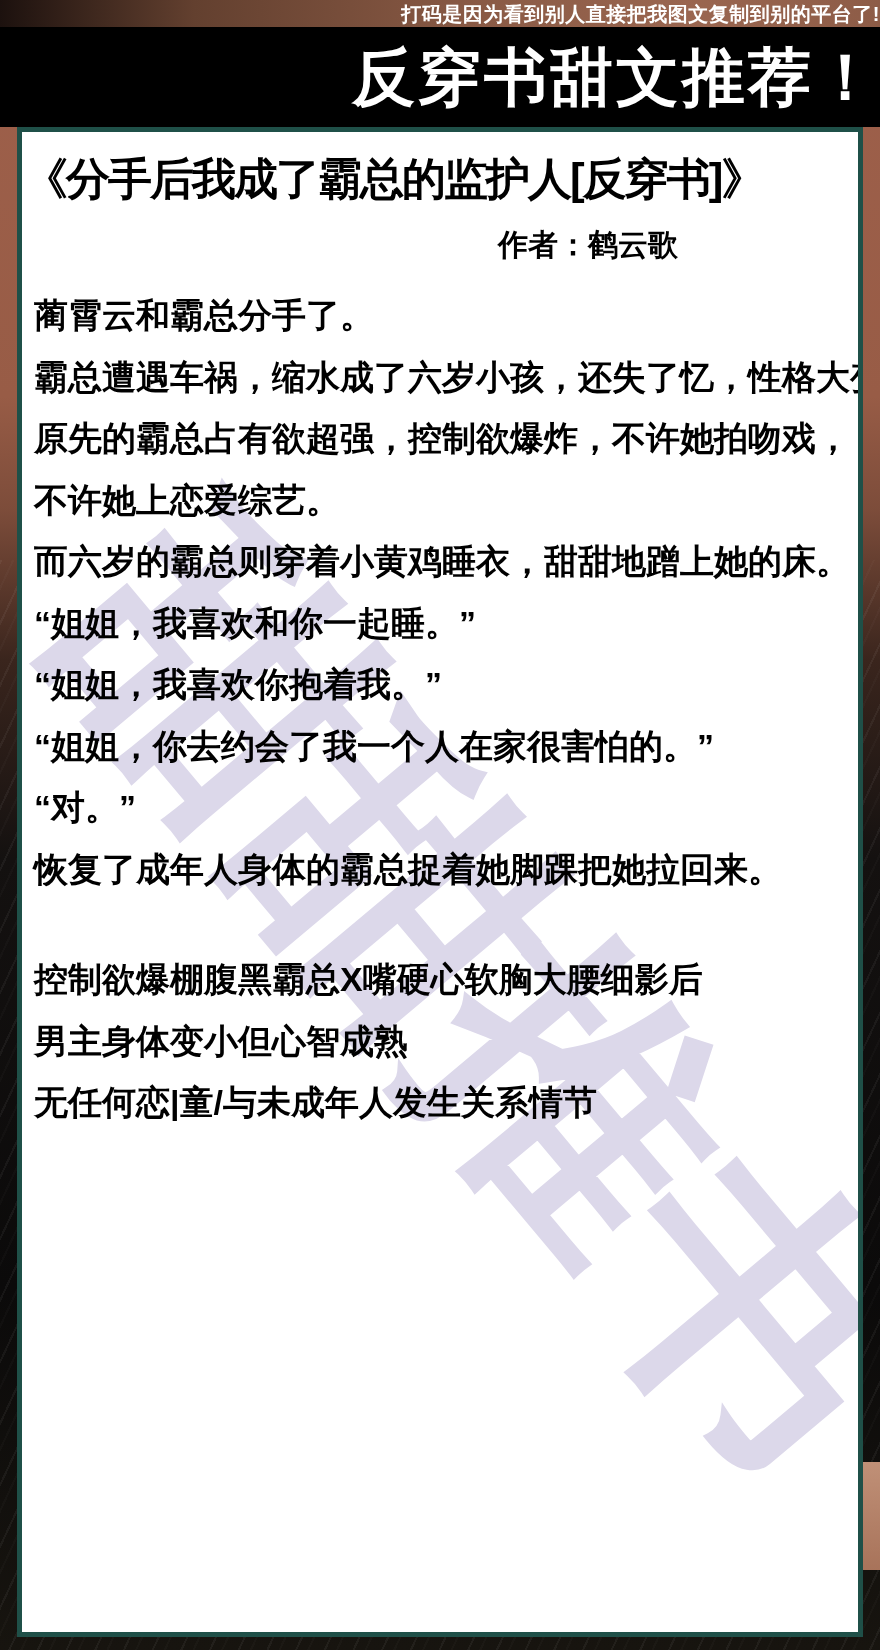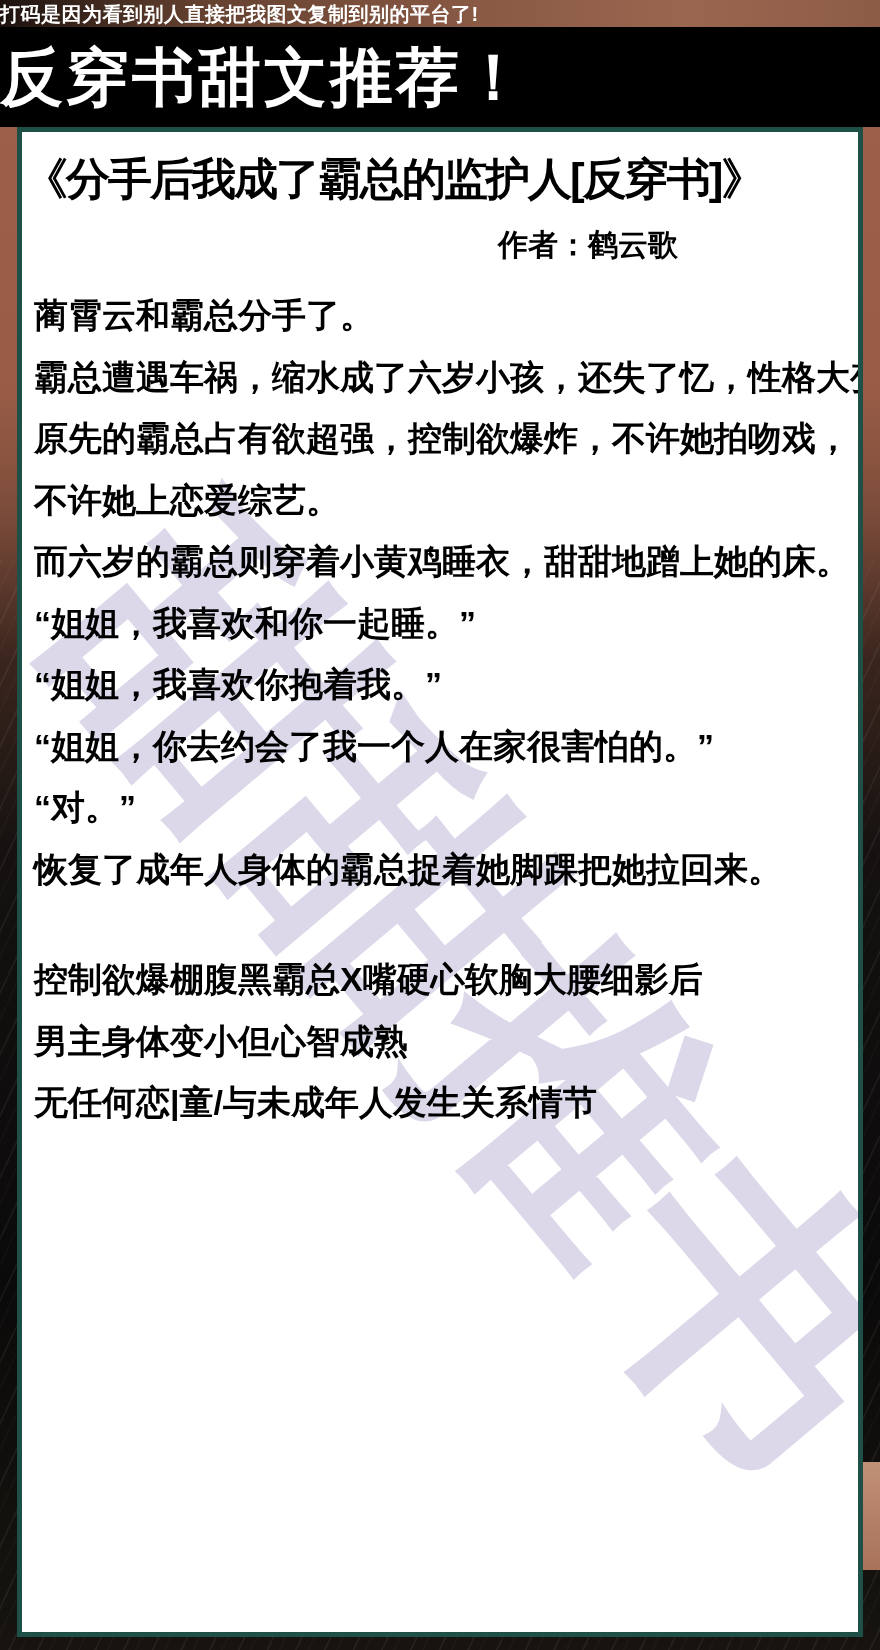--- a/index.html
+++ b/index.html
@@ -14,26 +14,26 @@
     background:repeating-linear-gradient(115deg,rgba(255,255,255,0.09) 0 2px,transparent 2px 11px,rgba(255,255,255,0.04) 11px 13px,transparent 13px 26px);
     opacity:.55;
   }
   .bg-patch{
     position:absolute;right:0;top:1462px;width:18px;height:108px;
     background:linear-gradient(180deg,#c09077,#a8735a);
   }
   .notice-bar{
     position:absolute;left:0;top:0;width:880px;height:27px;
     background:linear-gradient(90deg,#1c110e 0%,#63402f 22%,#8a5a45 55%,#9a6650 78%,#8d5c47 100%);
-    color:#fff;font-size:20px;font-weight:700;line-height:28px;text-align:left;
+    color:#fff;font-size:20px;font-weight:700;line-height:28px;text-align:right;
     letter-spacing:0.5px;white-space:nowrap;
   }
   .header-bar{
     position:absolute;left:0;top:27px;width:880px;height:100px;background:#000;
-    color:#fff;text-align:left;
+    color:#fff;text-align:right;
   }
   .header-title{
     font-size:63px;font-weight:800;line-height:100px;letter-spacing:3px;white-space:nowrap;
   }
   .panel{
     position:absolute;left:17px;top:127px;width:846px;height:1510px;
     box-sizing:border-box;background:#fff;border:5px solid #1f5048;
     overflow:hidden;
   }
   .watermark{

